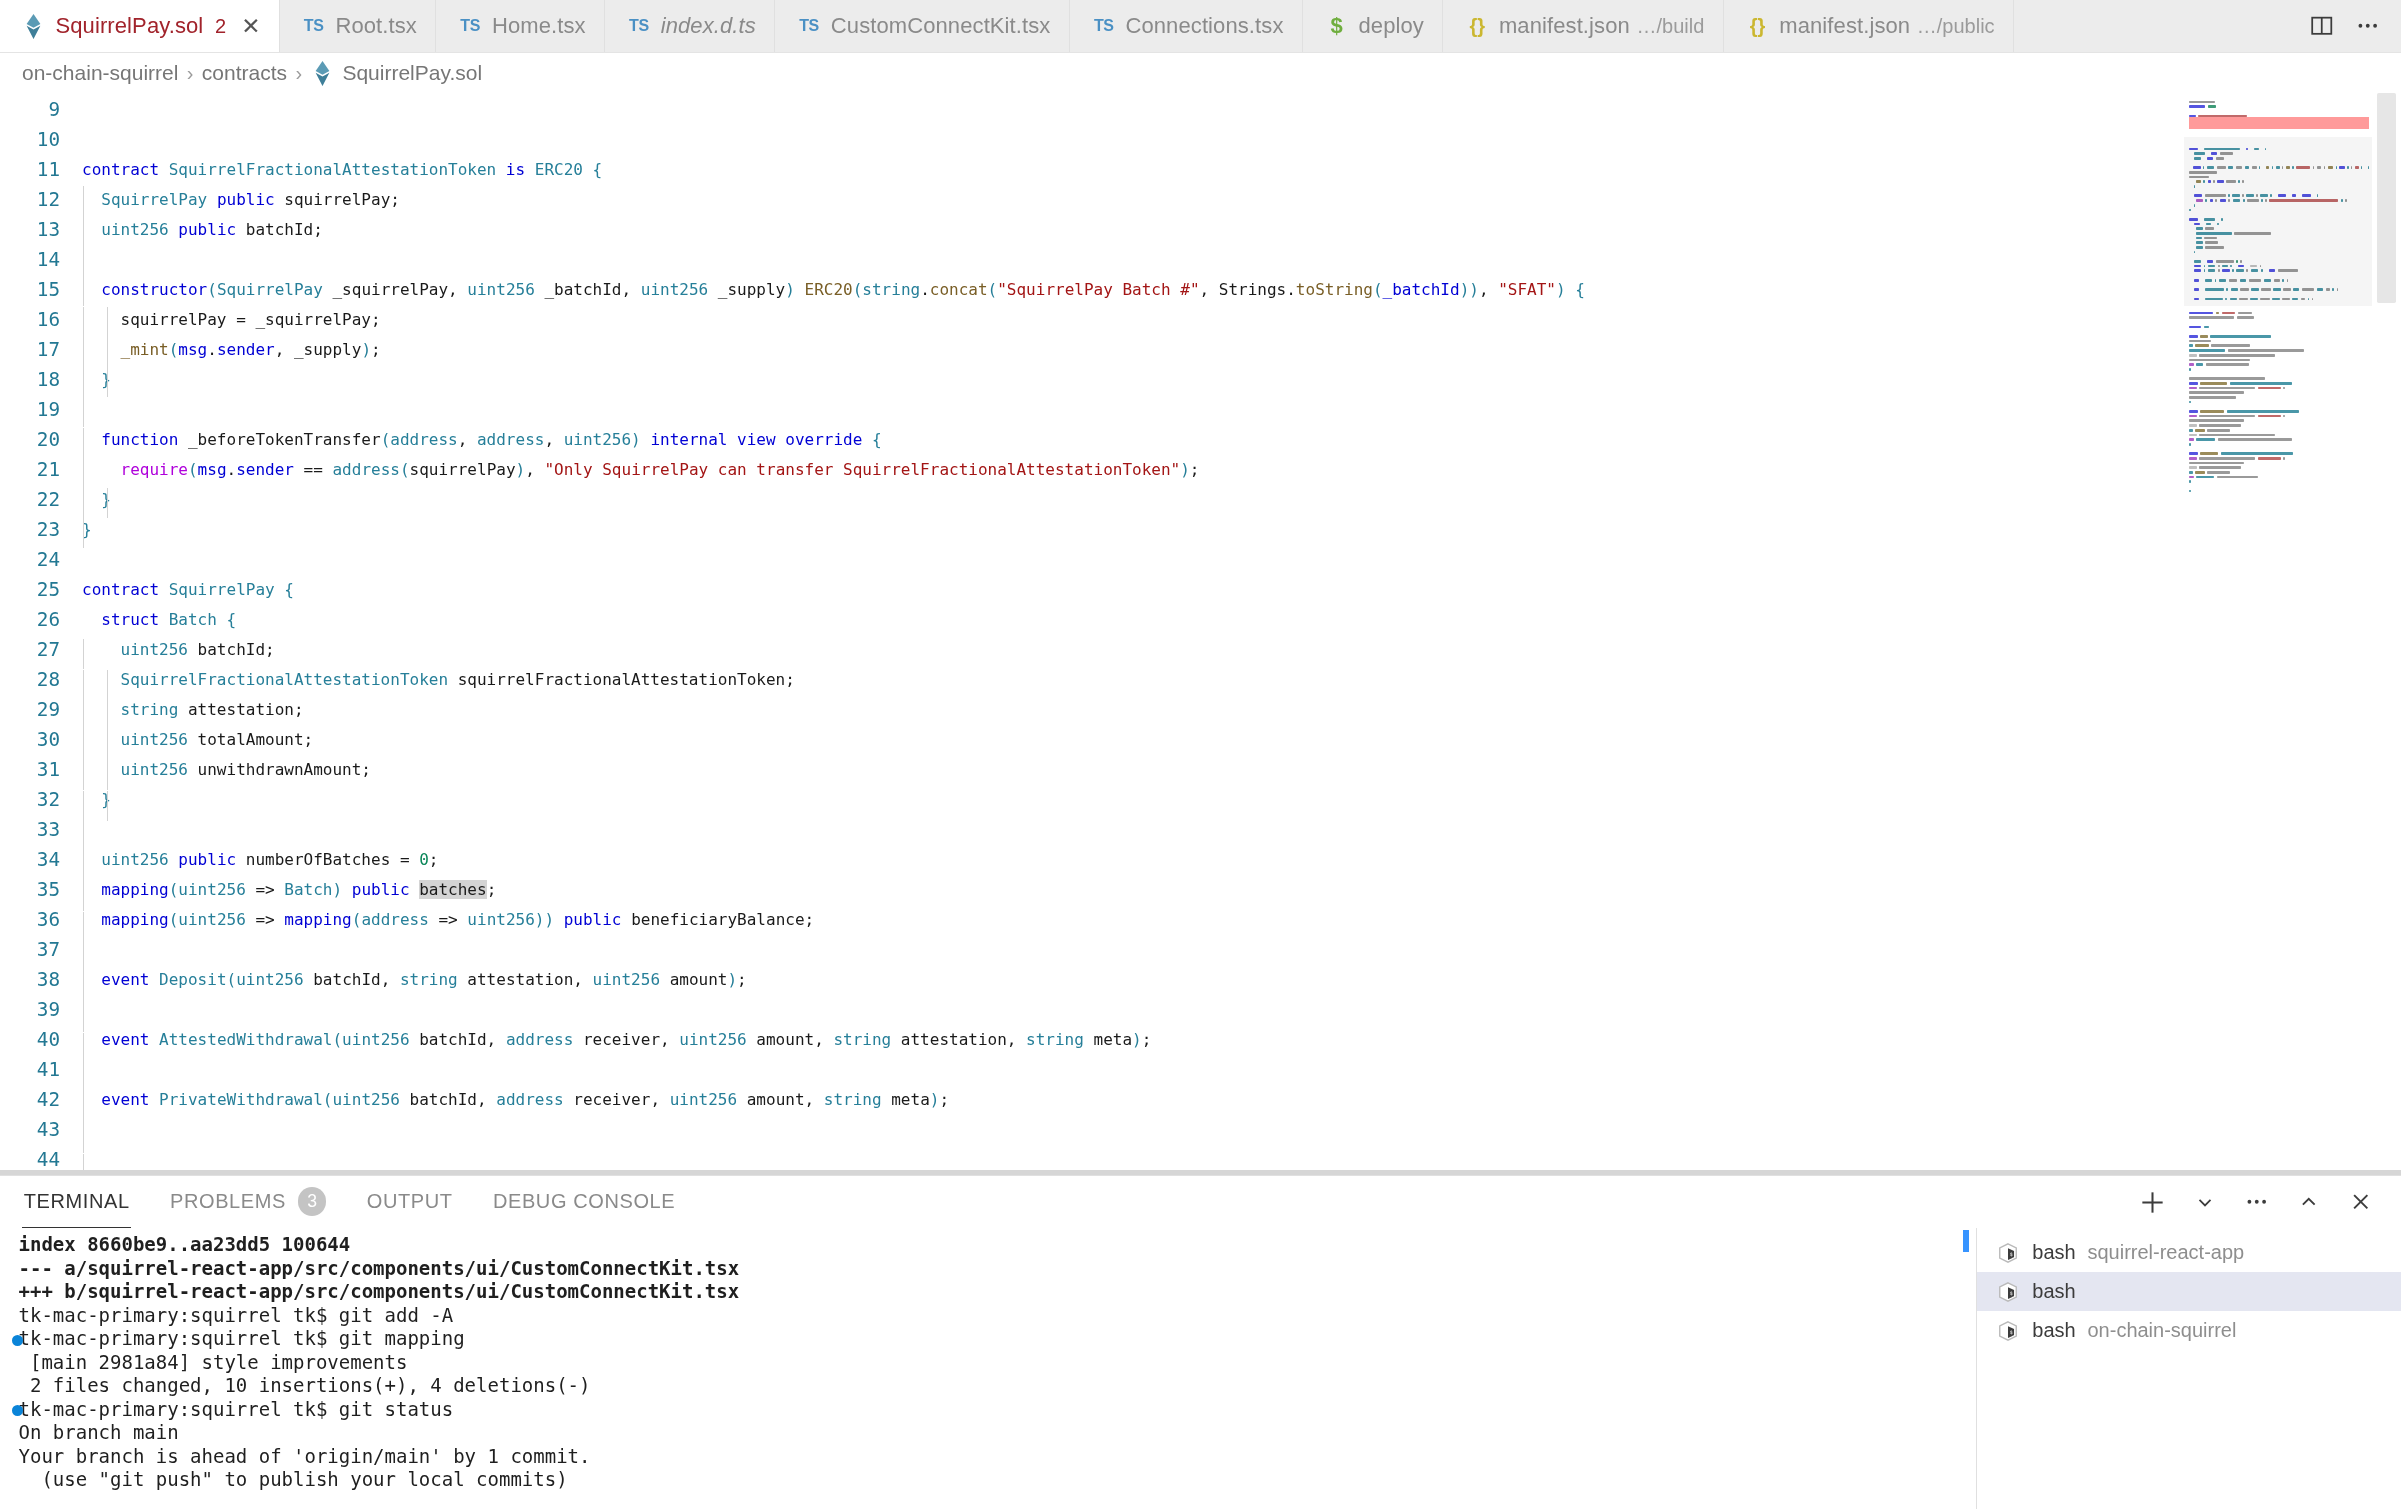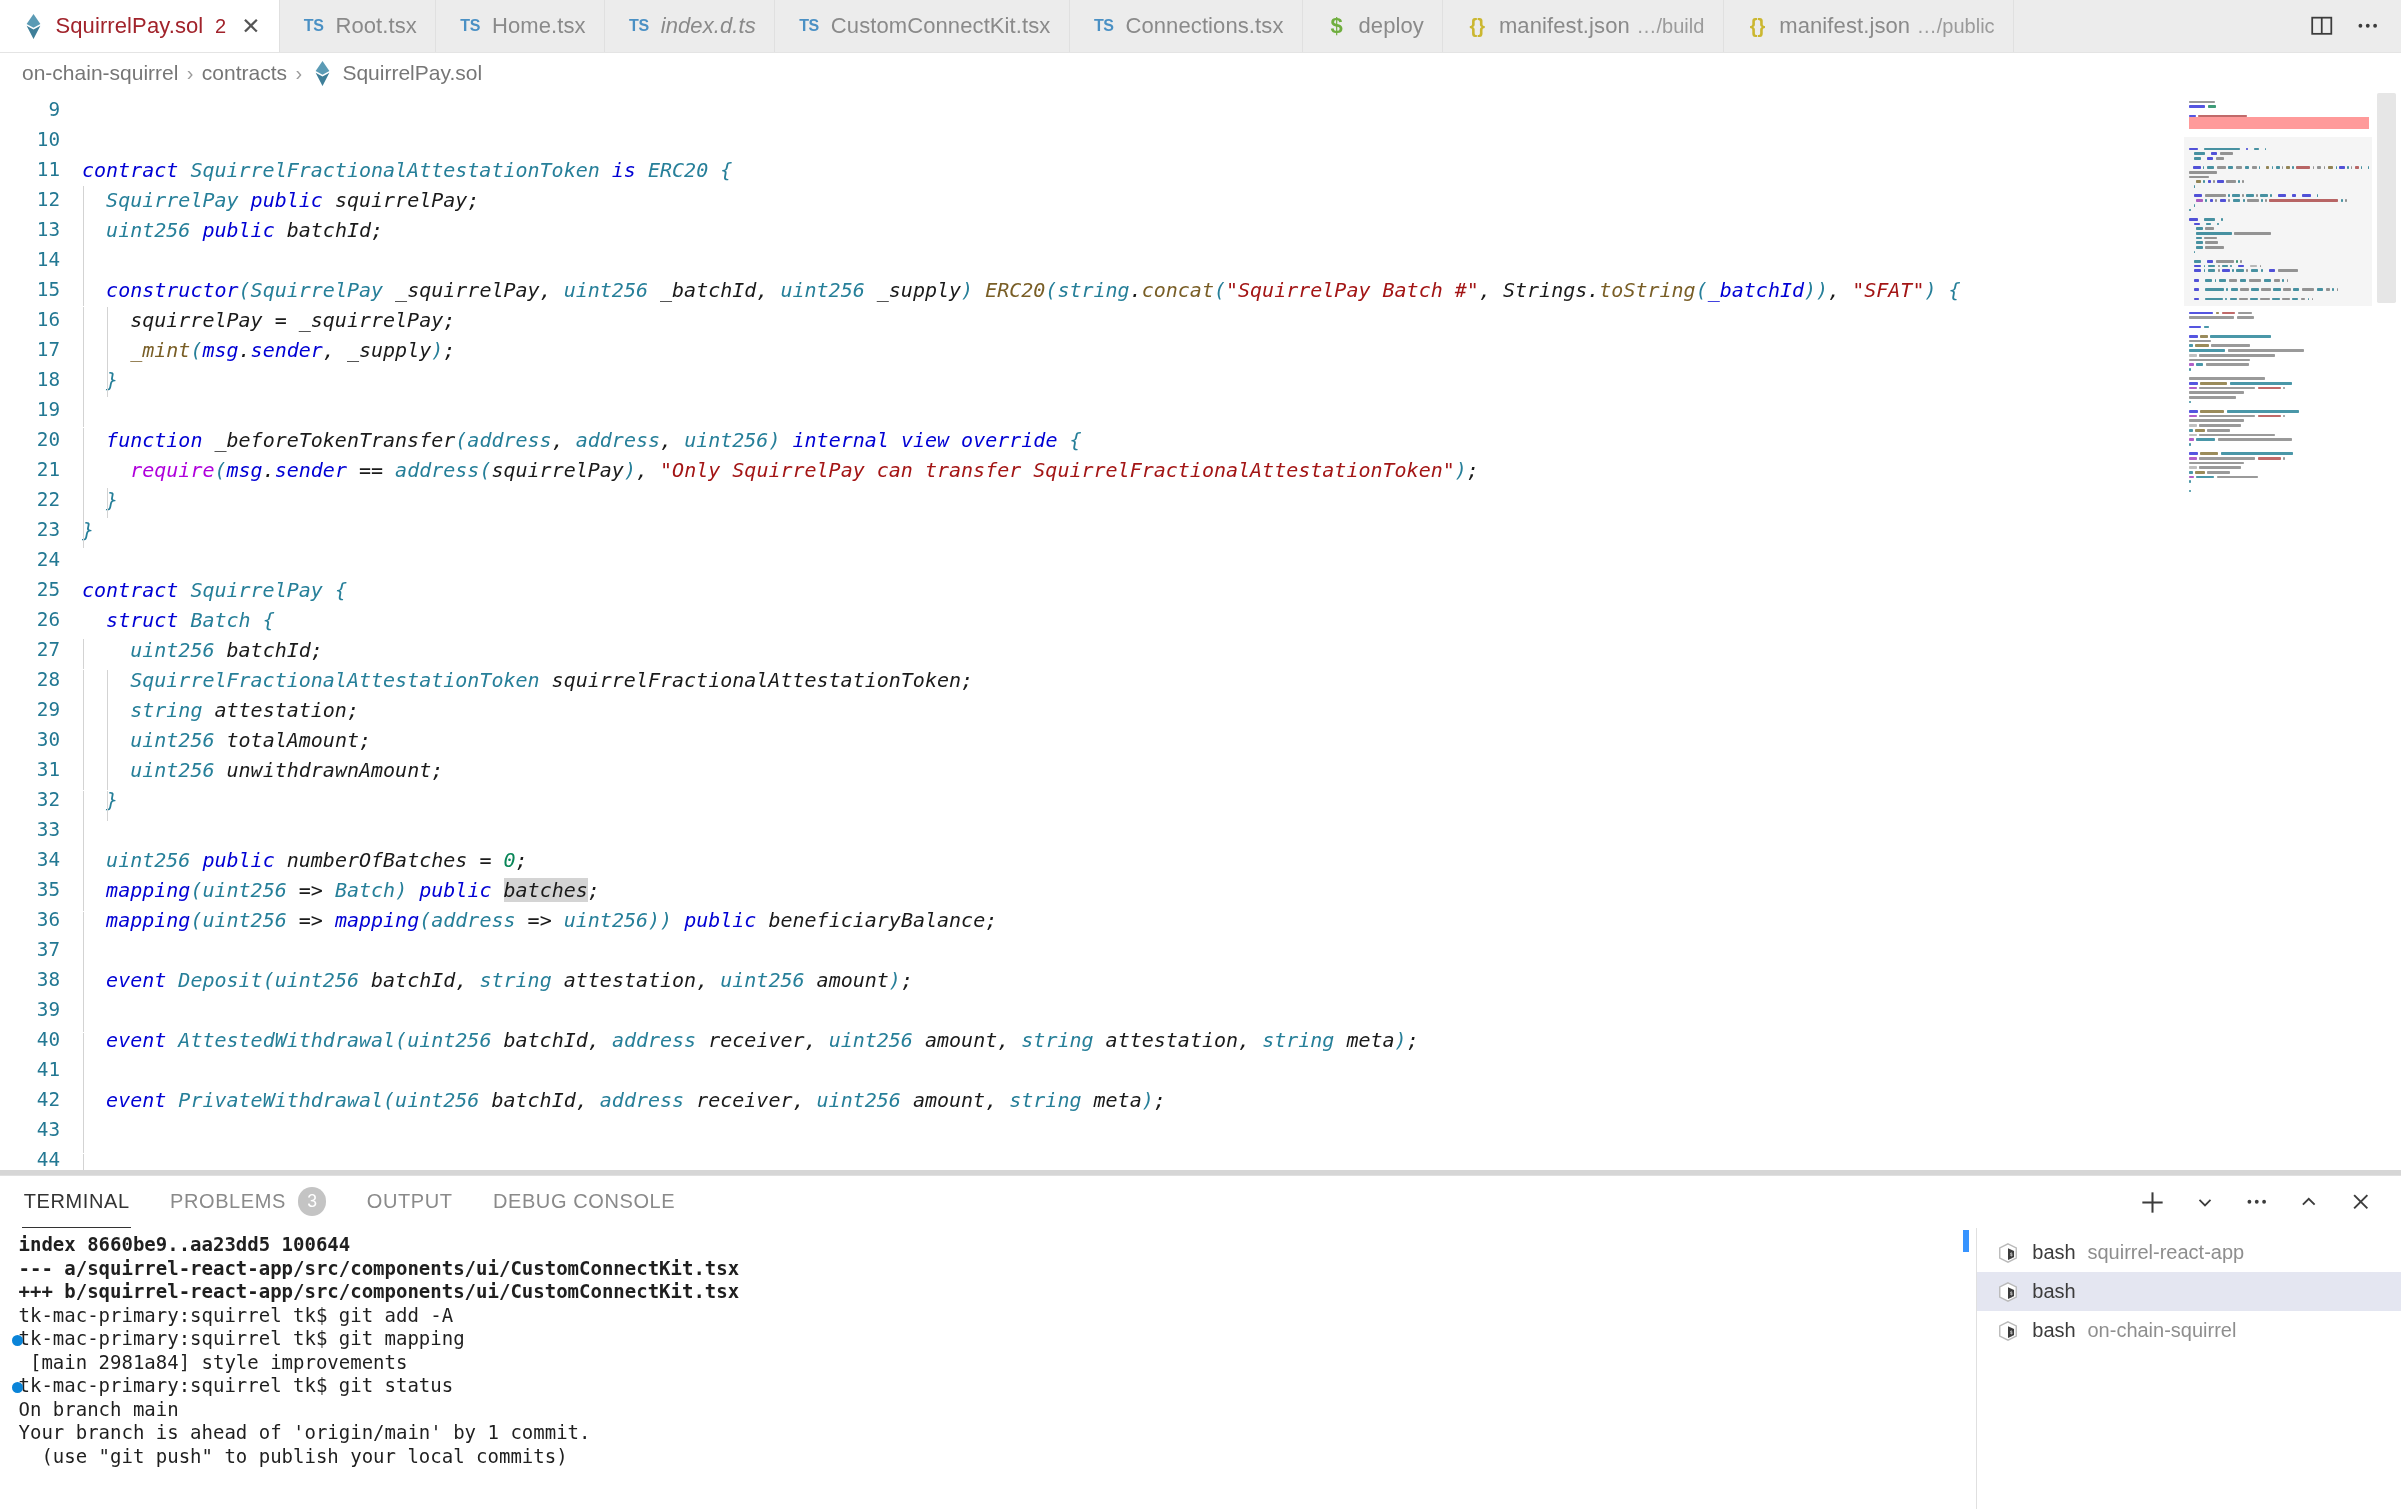--- a/index.html
+++ b/index.html
@@ -40,21 +40,21 @@
   .breadcrumb .sep{color:#9b9b9b;font-size:20px;}
   .breadcrumb .crumb{white-space:nowrap;}
   .breadcrumb .crumb.file{display:flex;align-items:center;gap:8.4px;}
 
   
   .editor-wrap{position:relative;flex:1 1 auto;min-height:0;background:#ffffff;overflow:hidden;}
   .editor{position:absolute;inset:0;display:flex;overflow:hidden;}
   .gutter{width:82px;flex:0 0 auto;text-align:right;padding-top:1.7px;box-sizing:border-box;}
   .gutter .ln{height:30px;line-height:30px;font-family:"DejaVu Sans Mono",monospace;font-size:19.3px;color:#237893;padding-right:22px;}
   .code{flex:1 1 auto;position:relative;padding-top:1.7px;overflow:hidden;}
-  .code .cl{height:30px;line-height:30px;font-family:"DejaVu Sans Mono",monospace;font-size:20px;color:#1a1a1a;white-space:pre;font-style:italic;}
+  .code .cl{height:30px;line-height:30px;font-family:"DejaVu Sans Mono",monospace;font-size:16px;color:#1a1a1a;white-space:pre;}
   .indent-guides{position:absolute;left:0;top:1.7px;pointer-events:none;}
   .k{color:#0000d4;}        
   .ty{color:#267f99;}       
   .fn{color:#795e26;}       
   .st{color:#a31515;}       
   .num{color:#098658;}      
   .ctl{color:#af00db;}      
   .id{color:#1a1a1a;}
   .blu{color:#0000d4;}
   .hl{background:#d4d4d4;}
@@ -791,20 +791,21 @@
     </div>
     <div class="panel-body">
       <div class="term" id="term">
         <div class="term-scroll"></div>
       <div class="tline bold"><span>index 8660be9..aa23dd5 100644</span></div>
           <div class="tline bold"><span>--- a/squirrel-react-app/src/components/ui/CustomConnectKit.tsx</span></div>
           <div class="tline bold"><span>+++ b/squirrel-react-app/src/components/ui/CustomConnectKit.tsx</span></div>
           <div class="tline"><span>tk-mac-primary:squirrel tk$ git add -A</span></div>
           <div class="tline"><span class="dot"></span><span>tk-mac-primary:squirrel tk$ git mapping</span></div>
           <div class="tline"><span> [main 2981a84] style improvements</span></div>
+          <div class="tline"><span> 2 files changed, 10 insertions(+), 4 deletions(-)</span></div>
           <div class="tline"><span class="dot"></span><span>tk-mac-primary:squirrel tk$ git status</span></div>
           <div class="tline"><span>On branch main</span></div>
           <div class="tline"><span>Your branch is ahead of 'origin/main' by 1 commit.</span></div>
           <div class="tline"><span>  (use "git push" to publish your local commits)</span></div>
         </div>
       <div class="term-list" id="term-list">
           <div class="tl-item">
             <span class="tl-icon">
               <svg width="22" height="22" viewBox="0 0 16 16" style="font-size:24px">
                 <polygon points="8,1.3 14,4.3 14,11.7 8,14.7 2,11.7 2,4.3" fill="#ffffff" stroke="#b9b9b9" stroke-width="1"></polygon>

